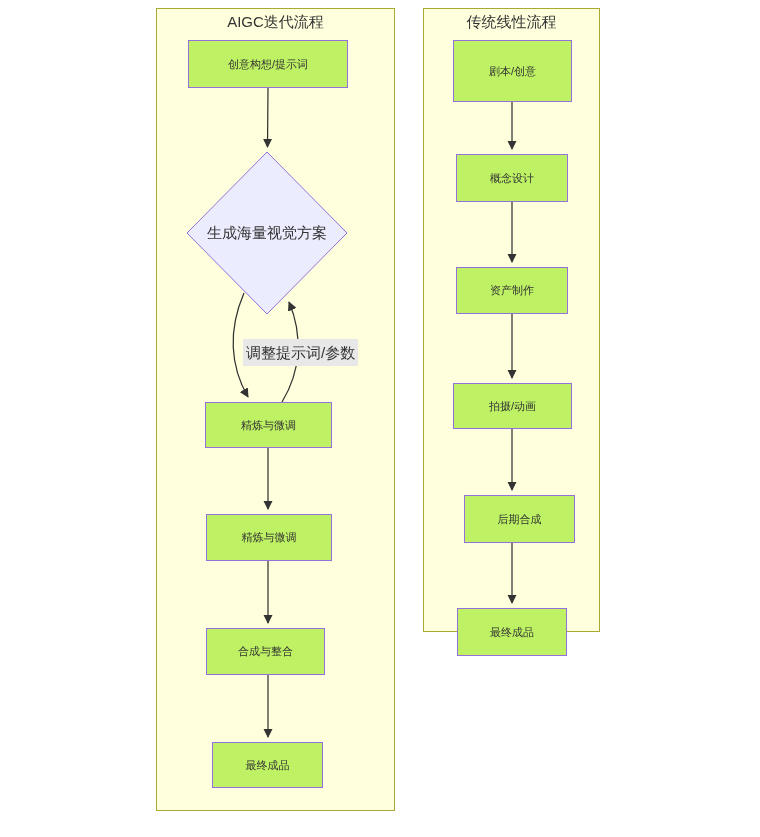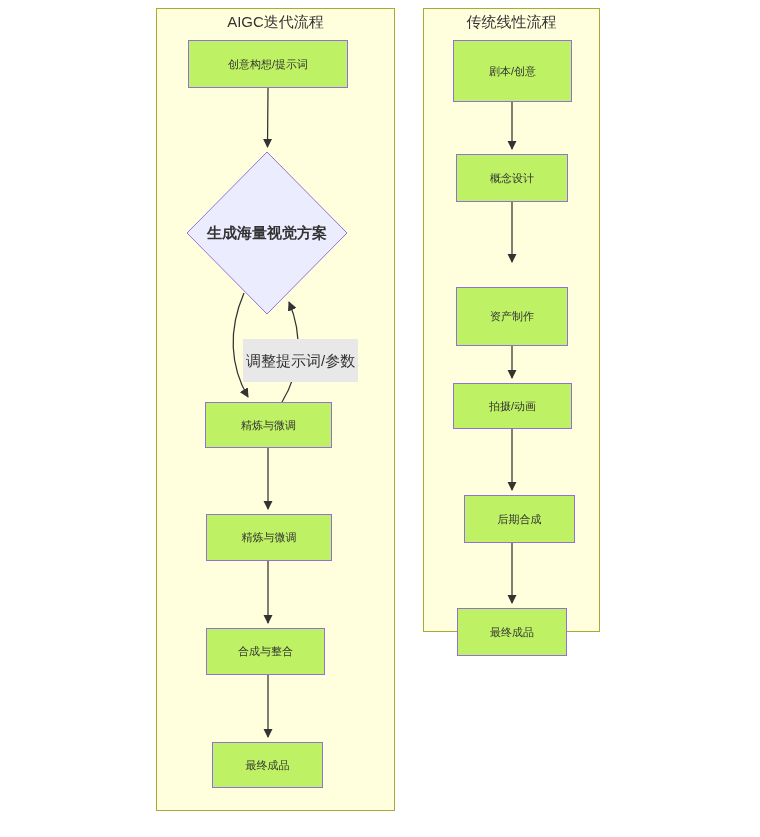--- a/index.html
+++ b/index.html
@@ -60,28 +60,27 @@
   }
   .diamond-label{
     position:absolute;
     display:flex;
     align-items:center;
     justify-content:center;
     font-size:15px;
     color:#333333;
     white-space:nowrap;
     background:transparent;
-    font-weight:bold;
   }
   .edge-label{
     position:absolute;
     background:#e8e8e8;
     font-size:15px;
     color:#333333;
-    padding:12px 3px;
+    padding:4px 3px;
     white-space:nowrap;
     line-height:19px;
   }
 </style>
 </head>
 <body>
 
 <div class="canvas">
 
   <div class="subgraph" style="left:156px;top:8px;width:239px;height:803px;">
@@ -126,21 +125,21 @@
   <div class="node" style="left:206px;top:628px;width:119px;height:47px;">合成与整合</div>
 
   <div class="node" style="left:212px;top:742px;width:111px;height:46px;">最终成品</div>
 
   <div class="edge-label" style="left:243px;top:339px;">调整提示词/参数</div>
 
   <div class="node" style="left:453px;top:40px;width:119px;height:62px;">剧本/创意</div>
 
   <div class="node" style="left:456px;top:154px;width:112px;height:48px;">概念设计</div>
 
-  <div class="node" style="left:456px;top:267px;width:112px;height:59px;margin-top:20px;">资产制作</div>
+  <div class="node" style="left:456px;top:267px;width:112px;height:47px;">资产制作</div>
 
   <div class="node" style="left:453px;top:383px;width:119px;height:46px;">拍摄/动画</div>
 
   <div class="node" style="left:464px;top:495px;width:111px;height:48px;">后期合成</div>
 
   <div class="node" style="left:457px;top:608px;width:110px;height:48px;">最终成品</div>
 
 </div>
 
 </body></html>

